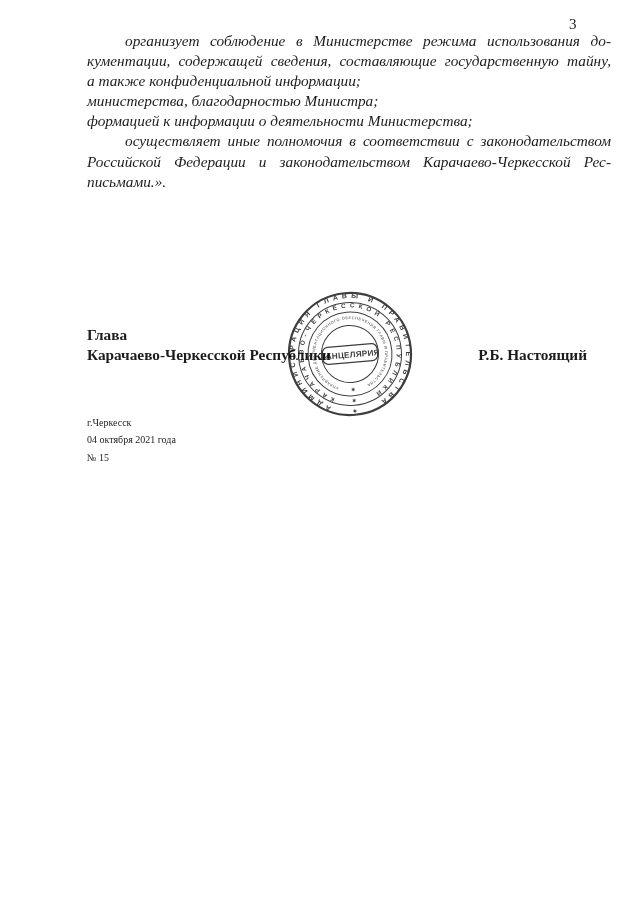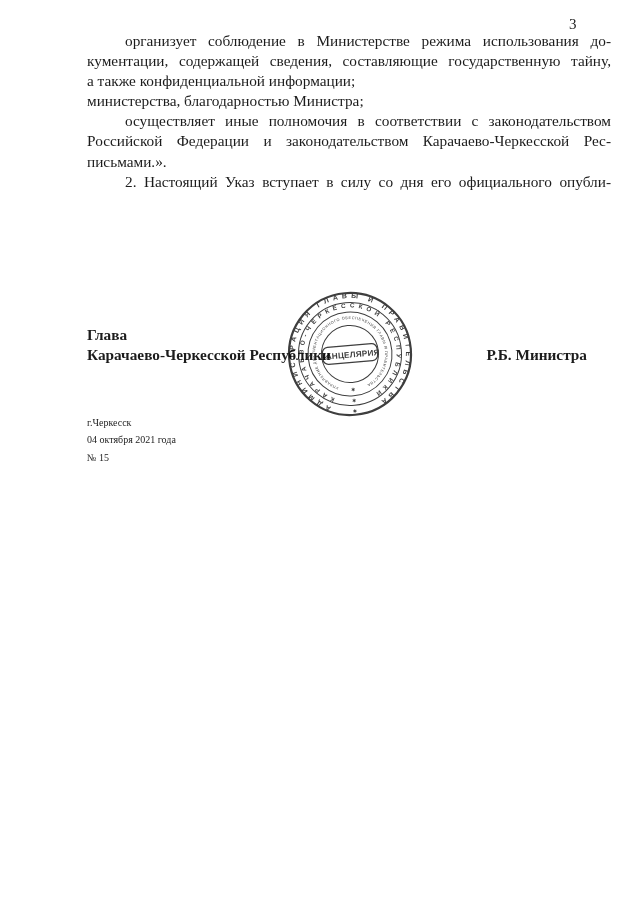--- a/index.html
+++ b/index.html
@@ -31,20 +31,21 @@
     top: 31px;
     width: 524px;
     font-size: 15.3px;
     line-height: 20.1px;
     color: #1c1c1c;
   }
   .doc-body .line {
     text-align: justify;
     text-align-last: justify;
     white-space: normal;
+    font-style: italic;
   }
   .doc-body .line.last {
     text-align-last: left;
   }
   .doc-body .line.indent {
     text-indent: 38px;
   }
   .signature-block {
     position: absolute;
     left: 87px;
@@ -95,30 +96,30 @@
 
 <div class="page">
 
   <div class="page-number">3</div>
 
   <div class="doc-body">
       <div class="line indent">организует соблюдение в Министерстве режима использования до-</div>
       <div class="line">кументации, содержащей сведения, составляющие государственную тайну,</div>
       <div class="line last">а также конфиденциальной информации;</div>
       <div class="line last">министерства, благодарностью Министра;</div>
+      <div class="line last">формацией к информации о деятельности Министерства;</div>
       <div class="line indent">осуществляет иные полномочия в соответствии с законодательством</div>
       <div class="line">Российской Федерации и законодательством Карачаево-Черкесской Рес-</div>
       <div class="line last">письмами.».</div>
-      <div class="line indent">2. Настоящий Указ вступает в силу со дня его официального опубли-</div>
     </div>
 
   <div class="signature-block">
     <div>Глава</div>
     <div>Карачаево-Черкесской Республики</div>
-    <div class="signatory-name">Р.Б. Министра</div>
+    <div class="signatory-name">Р.Б. Настоящий</div>
   </div>
 
   <div class="stamp">
     <svg viewBox="0 0 130 130">
       <defs>
         <path id="ring1path" d="M 65,121 A 56,56 0 1,1 65,9 A 56,56 0 1,1 65,121"></path>
         <path id="ring2path" d="M 65,111.5 A 46.5,46.5 0 1,1 65,18.5 A 46.5,46.5 0 1,1 65,111.5"></path>
         <path id="ring3path" d="M 65,100 A 35,35 0 1,1 65,30 A 35,35 0 1,1 65,100"></path>
       </defs>
       <circle class="ring-line" cx="65" cy="65" r="61" stroke-width="2.2"></circle>

